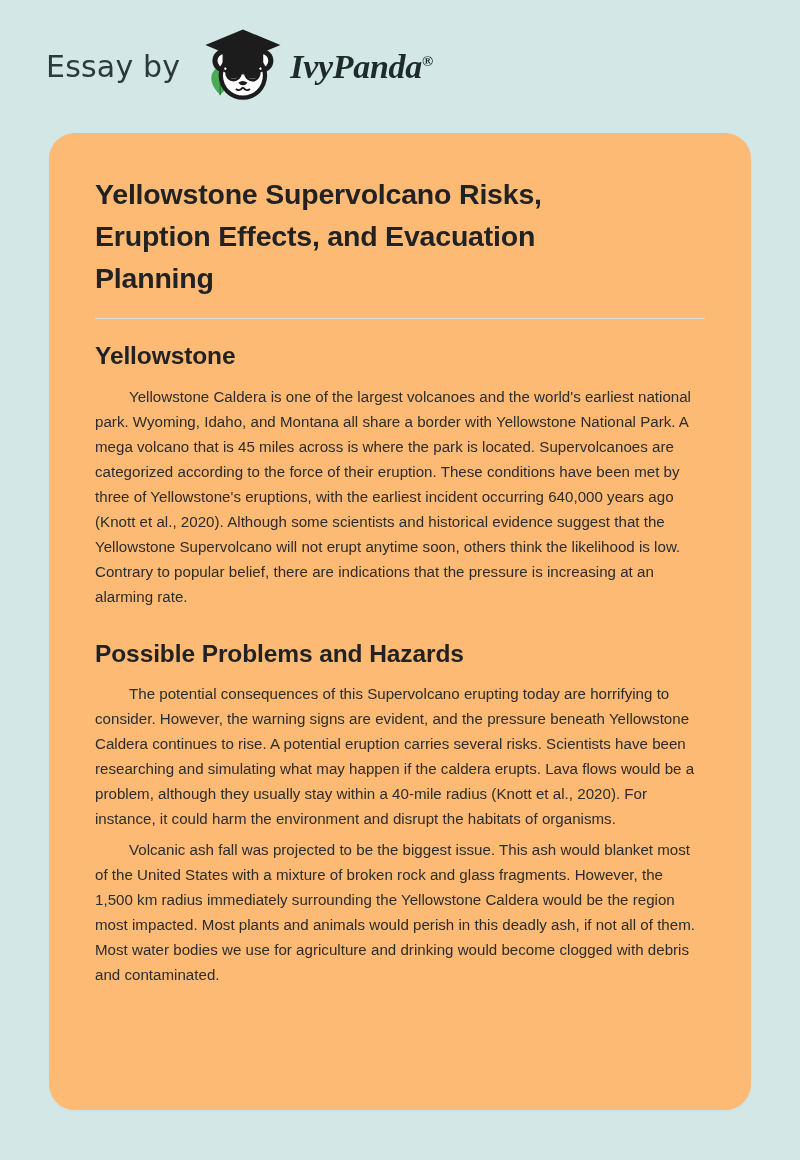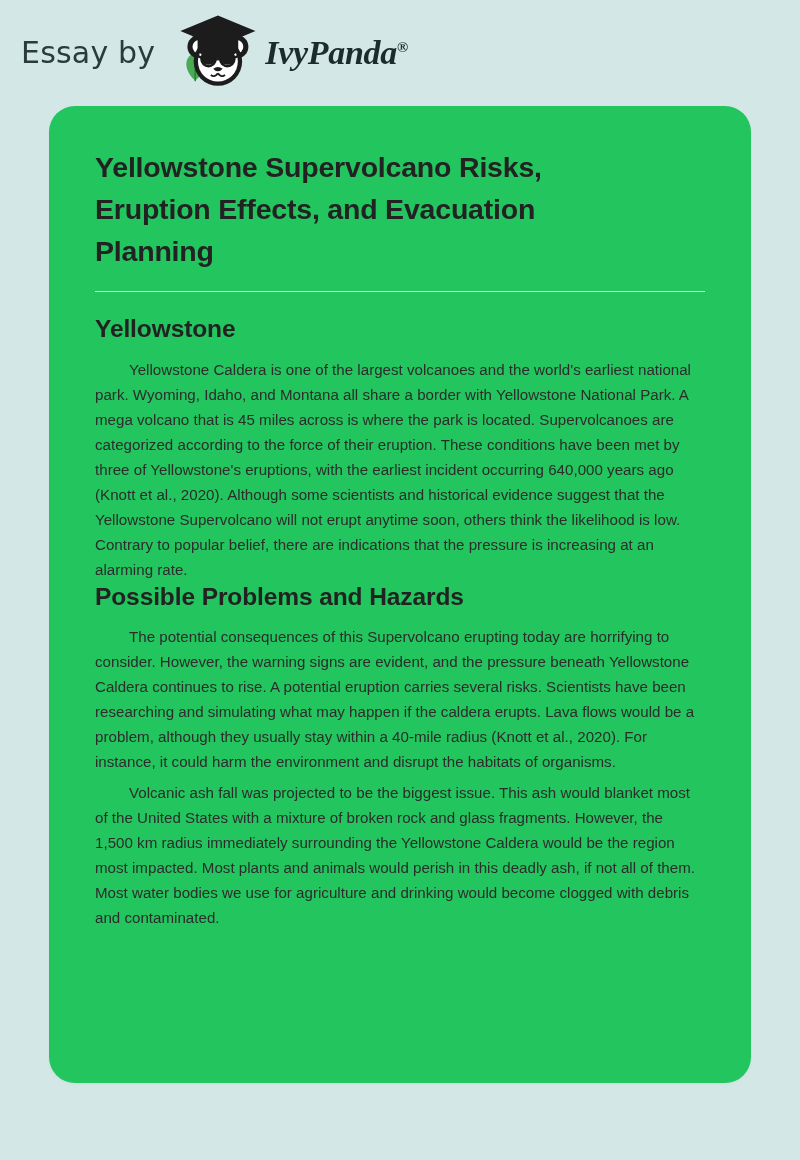--- a/index.html
+++ b/index.html
@@ -10,24 +10,24 @@
   body {
     width: 800px;
     height: 1160px;
     background: #d3e7e7;
     font-family: "Liberation Sans", sans-serif;
     overflow: hidden;
   }
 
   
   .page-header {
-    height: 106px;
-    display: flex;
-    align-items: center;
-    padding-left: 21px;
+    height: 133px;
+    display: flex;
+    align-items: center;
+    padding-left: 46px;
     box-sizing: border-box;
   }
   .brand-lockup {
     display: flex;
     align-items: center;
     gap: 10px;
   }
   .essay-by {
     font-size: 30px;
     font-weight: 400;
@@ -59,21 +59,21 @@
     vertical-align: super;
     font-weight: 700;
   }
 
   
   .essay-card {
     position: relative;
     margin: 0 auto;
     width: 702px;
     min-height: 977px;
-    background: #22c55e;
+    background: #fdba74;
     border-radius: 26px;
     box-sizing: border-box;
     padding: 40px 46px 44px 46px;
     box-shadow: 0 1px 3px rgba(0,0,0,0.04);
   }
 
   .essay-title {
     font-size: 28.5px;
     line-height: 42px;
     font-weight: 700;
@@ -116,20 +116,21 @@
 
   .section-heading {
     font-size: 24.5px;
     font-weight: 700;
     color: #222222;
     margin: 0 0 10px 0;
     letter-spacing: -0.1px;
     line-height: 1.25;
   }
   .section-heading.spaced-top {
+    margin-top: 30px;
   }
 
   .body-para {
     font-size: 15.1px;
     line-height: 25px;
     color: #2c2c2c;
     margin: 0 0 6px 0;
     text-indent: 34px;
     letter-spacing: 0.02px;
   }

